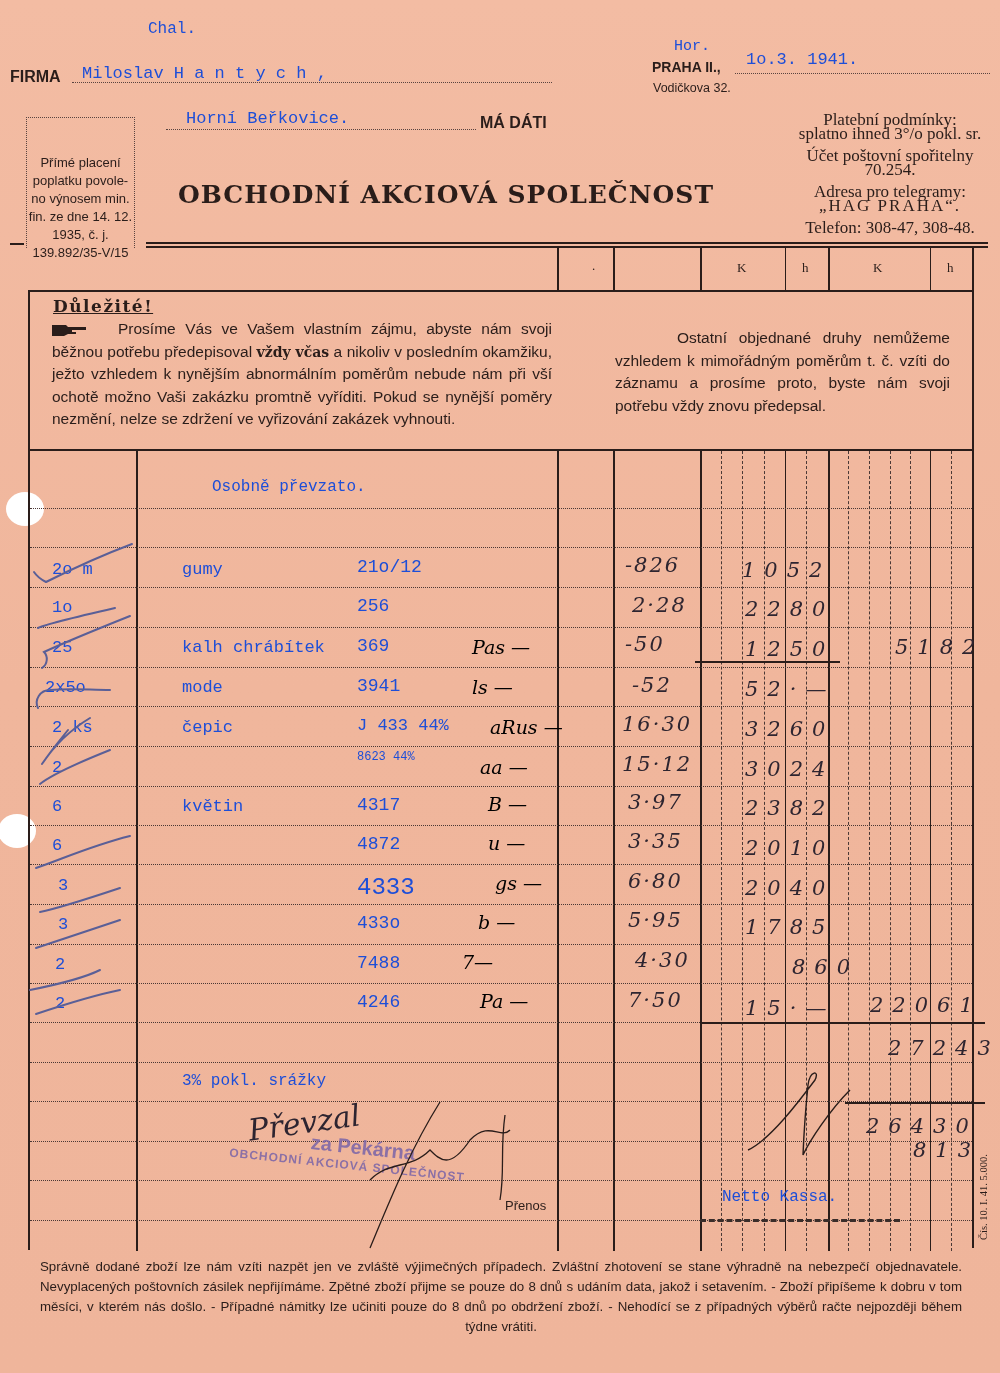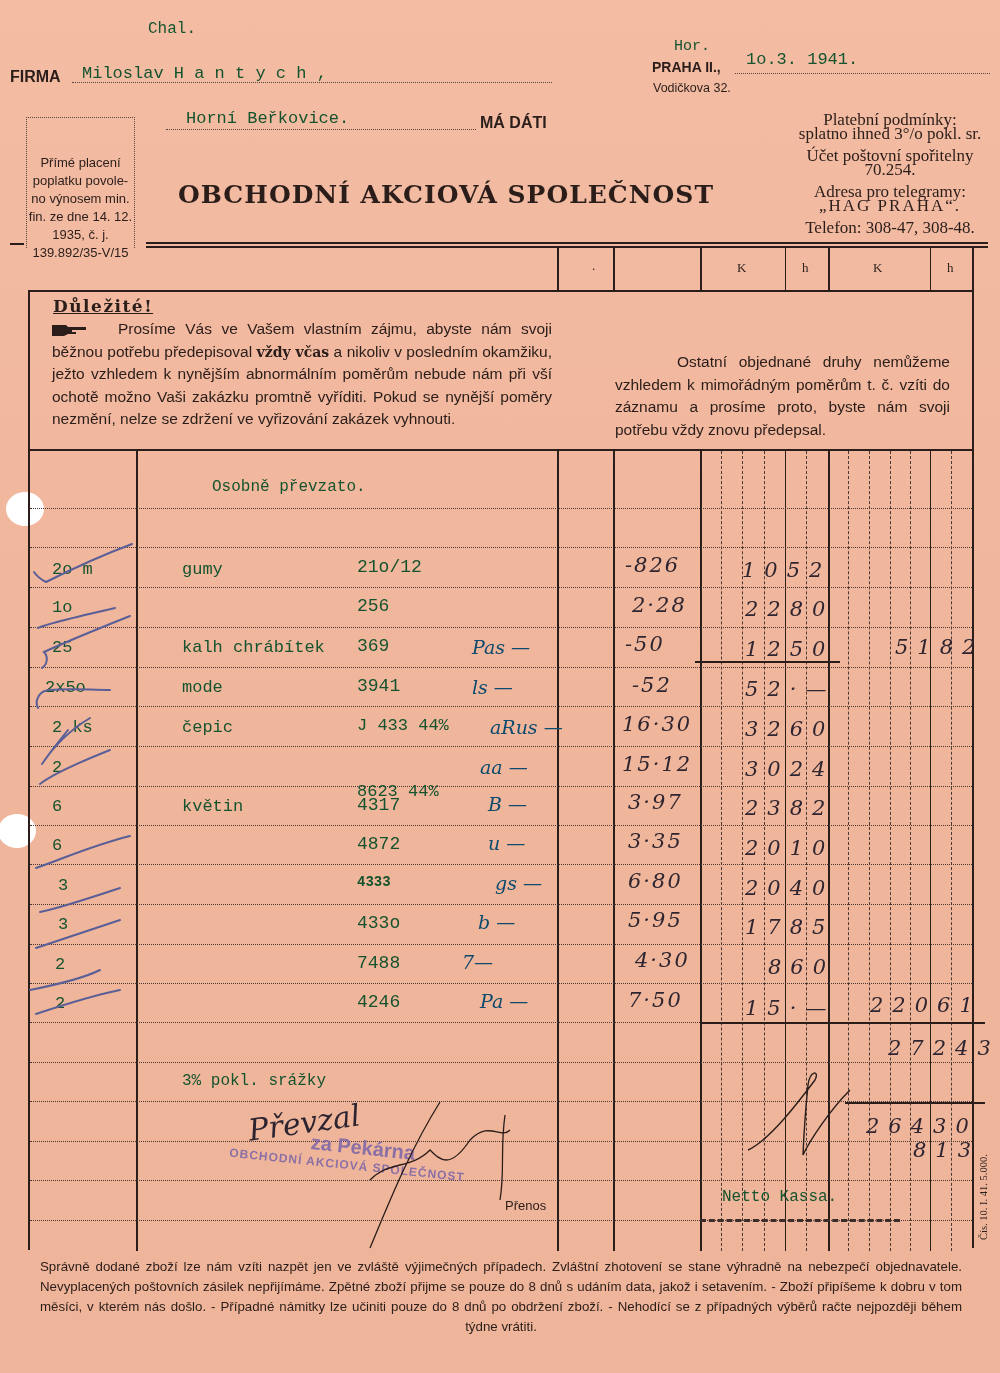--- a/index.html
+++ b/index.html
@@ -1,21 +1,21 @@
 <!DOCTYPE html>
 <html><head>
 <meta charset="utf-8">
 <style>
   html,body{margin:0;padding:0;}
   body{width:1000px;height:1373px;background:#f2b9a0;position:relative;overflow:hidden;font-family:"Liberation Serif",serif;color:#2a1d1a;}
   .paper{position:absolute;left:0;top:0;width:1000px;height:1373px;background:linear-gradient(180deg,#f3bca3 0%,#f0b69c 50%,#efb59b 100%);}
   .abs{position:absolute;}
-  .type{font-family:"Liberation Mono",monospace;color:#14532d;}
+  .type{font-family:"Liberation Mono",monospace;color:#1d4ed8;}
   .hand{font-family:"DejaVu Serif",serif;font-style:italic;color:#2d2430;}
-  .blue{color:#0c4a6e;}
+  .blue{color:#000000;}
   .label-sm{font-family:"Liberation Sans",sans-serif;font-size:14px;}
   .dots{border-bottom:1px dotted #5a4440;}
   .hline{position:absolute;background:#2a1d1a;}
   .vline{position:absolute;background:#2a1d1a;width:1.5px;}
   .dvline{position:absolute;width:0;border-left:1px dashed #4a3835;}
   .dhline{position:absolute;height:0;border-top:1px dotted #4a3835;}
   .hole{position:absolute;width:38px;height:34px;border-radius:50%;background:#fff;}
   .title{font-family:"DejaVu Serif",serif;font-weight:bold;font-size:25px;letter-spacing:1px;}
   .small-c{font-family:"Liberation Sans",sans-serif;font-size:13px;text-align:center;line-height:18px;}
   .body-txt{font-family:"Liberation Sans",sans-serif;font-size:15.5px;line-height:22.6px;text-align:justify;}
@@ -96,21 +96,21 @@
 <div class="vline" style="left:28px;top:290px;height:960px;"></div>
 <div class="abs" style="left:53px;top:296px;font-size:17px;font-weight:bold;font-family:'DejaVu Serif',serif;letter-spacing:1.5px;text-decoration:underline;">Důležité!</div>
 <div class="abs body-txt" style="left:52px;top:318px;width:500px;text-indent:66px;">
   <span>Prosíme Vás ve Vašem vlastním zájmu, abyste nám svoji běžnou potřebu předepisoval </span><b style="font-family:'DejaVu Serif',serif;font-size:14px;">vždy včas</b><span> a nikoliv v posledním okamžiku, ježto vzhledem k nynějším abnormálním poměrům nebude nám při vší ochotě možno Vaši zakázku promtně vyříditi. Pokud se nynější poměry nezmění, nelze se zdržení ve vyřizování zakázek vyhnouti.</span>
 </div>
 <div class="abs" style="left:52px;top:322px;width:36px;height:12px;">
   <svg width="36" height="12" viewBox="0 0 36 12">
       <path d="M0 1 H14 L16 3 H34 V6 H20 V8 H24 V10 H16 L12 12 H0 Z" fill="#2a1d1a"></path>
     </svg>
 </div>
-<div class="abs body-txt" style="left:615px;top:327px;width:335px;text-indent:62px;margin-top:24px;">Ostatní objednané druhy nemůžeme vzhledem k mimořádným poměrům t. č. vzíti do záznamu a prosíme proto, byste nám svoji potřebu vždy znovu předepsal.</div>
+<div class="abs body-txt" style="left:615px;top:327px;width:335px;text-indent:62px;">Ostatní objednané druhy nemůžeme vzhledem k mimořádným poměrům t. č. vzíti do záznamu a prosíme proto, byste nám svoji potřebu vždy znovu předepsal.</div>
 <div class="hline" style="left:28px;top:449px;width:944px;height:2px;"></div>
 
 <div class="vline" style="left:136px;top:451px;height:800px;"></div>
 <div class="vline" style="left:557px;top:451px;height:800px;"></div>
 <div class="vline" style="left:613px;top:451px;height:800px;"></div>
 <div class="vline" style="left:700px;top:451px;height:800px;"></div>
 <div class="vline" style="left:785px;top:451px;height:800px;width:1px;"></div>
 <div class="vline" style="left:828px;top:451px;height:800px;"></div>
 <div class="vline" style="left:930px;top:451px;height:800px;width:1px;"></div>
 <div class="dvline" style="left:721px;top:451px;height:800px;"></div>
@@ -178,55 +178,55 @@
   <div class="cell num" style="left:745px;top:677px;">52·—</div>
 
   <div class="cell type" style="left:52px;top:718px;">2 ks</div>
   <div class="cell type" style="left:182px;top:718px;">čepic</div>
   <div class="cell type" style="left:357px;top:716px;font-size:17px;">J 433 44%</div>
   <div class="cell hand blue" style="left:490px;top:716px;font-size:19px;">aRus —</div>
   <div class="cell num" style="left:622px;top:712px;letter-spacing:2px;">16·30</div>
   <div class="cell num" style="left:745px;top:717px;">3260</div>
 
   <div class="cell type" style="left:52px;top:758px;">2</div>
-  <div class="cell type" style="left:357px;top:782px;font-size:17px;">8623 44%</div>
+  <div class="cell type" style="left:357px;top:750px;font-size:12px;">8623 44%</div>
   <div class="cell hand blue" style="left:480px;top:756px;font-size:19px;">aa —</div>
   <div class="cell num" style="left:622px;top:752px;letter-spacing:2px;">15·12</div>
   <div class="cell num" style="left:745px;top:757px;">3024</div>
 
   <div class="cell type" style="left:52px;top:797px;">6</div>
   <div class="cell type" style="left:182px;top:797px;">květin</div>
   <div class="cell type" style="left:357px;top:795px;font-size:18px;">4317</div>
   <div class="cell hand blue" style="left:488px;top:793px;font-size:19px;">B —</div>
   <div class="cell num" style="left:628px;top:790px;letter-spacing:2px;">3·97</div>
   <div class="cell num" style="left:745px;top:796px;">2382</div>
 
   <div class="cell type" style="left:52px;top:836px;">6</div>
   <div class="cell type" style="left:357px;top:834px;font-size:18px;">4872</div>
   <div class="cell hand blue" style="left:488px;top:832px;font-size:19px;">u —</div>
   <div class="cell num" style="left:628px;top:829px;letter-spacing:2px;">3·35</div>
   <div class="cell num" style="left:745px;top:836px;">2010</div>
 
   <div class="cell type" style="left:58px;top:876px;">3</div>
-  <div class="cell type" style="left:357px;top:874px;font-size:14px;font-weight:bold;">4333</div>
+  <div class="cell type" style="left:357px;top:874px;font-size:24px;">4333</div>
   <div class="cell hand blue" style="left:495px;top:872px;font-size:19px;">gs —</div>
   <div class="cell num" style="left:628px;top:869px;letter-spacing:2px;">6·80</div>
   <div class="cell num" style="left:745px;top:876px;">2040</div>
 
   <div class="cell type" style="left:58px;top:915px;">3</div>
   <div class="cell type" style="left:357px;top:913px;font-size:18px;">433o</div>
   <div class="cell hand blue" style="left:478px;top:911px;font-size:19px;">b —</div>
   <div class="cell num" style="left:628px;top:908px;letter-spacing:2px;">5·95</div>
   <div class="cell num" style="left:745px;top:915px;">1785</div>
 
   <div class="cell type" style="left:55px;top:955px;">2</div>
   <div class="cell type" style="left:357px;top:953px;font-size:18px;">7488</div>
   <div class="cell hand blue" style="left:462px;top:951px;font-size:19px;">7—</div>
   <div class="cell num" style="left:635px;top:948px;letter-spacing:2px;">4·30</div>
-  <div class="cell num" style="left:768px;top:955px;text-align:center;">860</div>
+  <div class="cell num" style="left:792px;top:955px;text-align:center;">860</div>
 
   <div class="cell type" style="left:55px;top:994px;">2</div>
   <div class="cell type" style="left:357px;top:992px;font-size:18px;">4246</div>
   <div class="cell hand blue" style="left:480px;top:990px;font-size:19px;">Pa —</div>
   <div class="cell num" style="left:628px;top:988px;letter-spacing:2px;">7·50</div>
   <div class="cell num" style="left:745px;top:996px;">15·—</div>
   <div class="cell num" style="left:870px;top:993px;">22061</div>
 </div>
 
 <svg class="abs" style="left:20px;top:540px;" width="120" height="480" viewBox="0 0 120 480">

